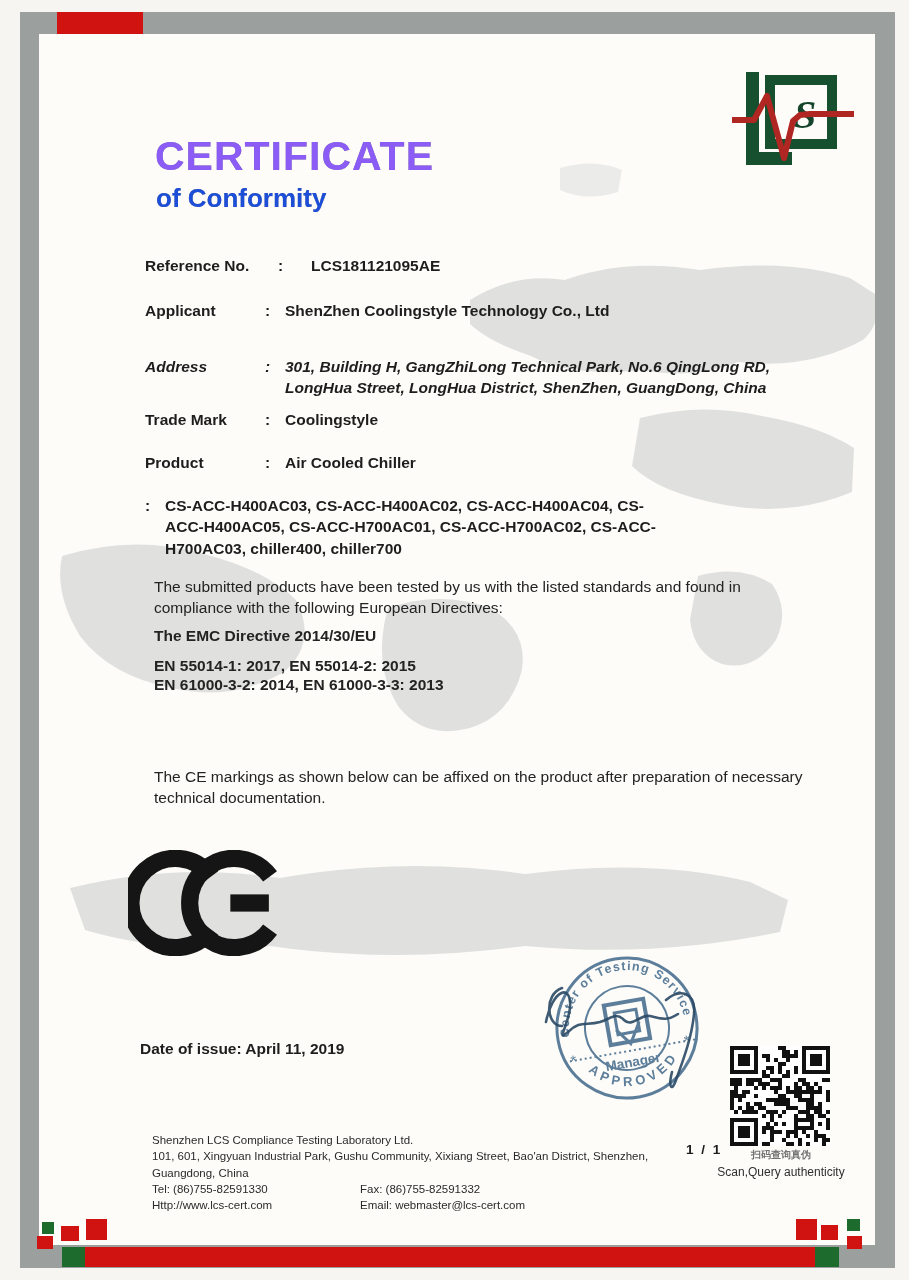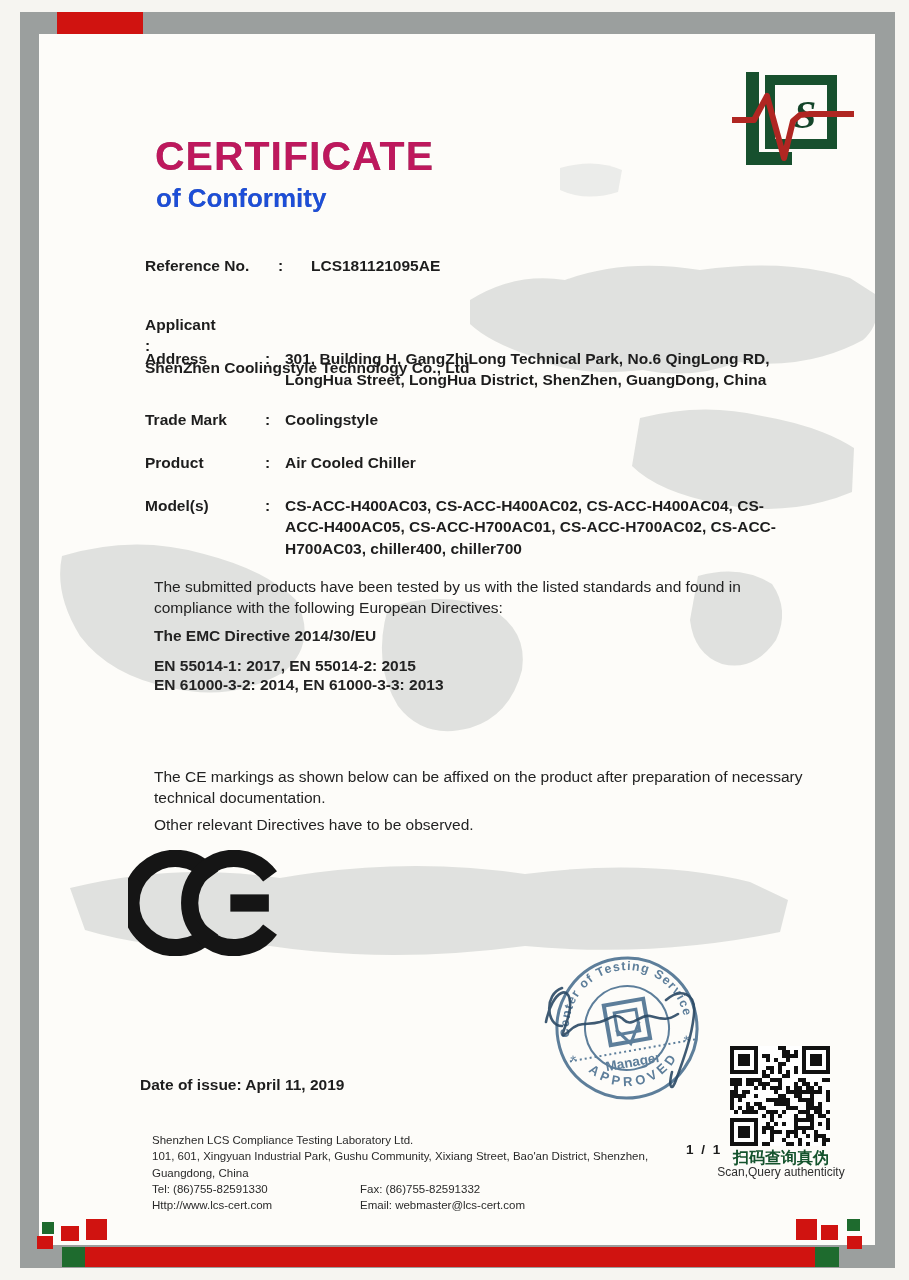--- a/index.html
+++ b/index.html
@@ -17,44 +17,44 @@
   .page-bg{
     position:absolute;left:39px;top:34px;width:836px;height:1211px;
     background:#fdfcf9;
   }
   
   #map{position:absolute;left:0;top:0;z-index:1;pointer-events:none;}
   .content{position:absolute;left:0;top:0;width:909px;height:1280px;z-index:2;}
   
   .title{
     position:absolute;left:155px;top:133px;
-    font-size:41px;font-weight:700;letter-spacing:1px;color:#be185d;
+    font-size:41px;font-weight:700;letter-spacing:1px;color:#8b5cf6;
     text-shadow:0 0 .5px rgba(0,0,0,.45);
   }
   .subtitle{
     position:absolute;left:156px;top:183px;
     font-size:26px;font-weight:700;color:#1d4ed8;
     text-shadow:0 0 .5px rgba(0,0,0,.4);
   }
   
   .field-row{position:absolute;left:145px;display:flex;font-size:15.5px;line-height:1.38;}
   .f-label{width:120px;font-weight:700;flex:none;}
   .f-colon{width:20px;font-weight:700;flex:none;}
   .f-value{width:508px;font-weight:700;}
   
   .para{position:absolute;left:154px;width:660px;font-size:15.5px;line-height:1.35;color:#232323;}
   .bold{font-weight:700;}
   
   .footer{position:absolute;left:152px;top:1132px;width:560px;font-size:11.5px;line-height:1.42;color:#2a2a2a;}
   .footer-row{display:flex;}
   .footer-col1{width:208px;flex:none;}
   .page-num{position:absolute;left:686px;top:1142px;font-size:13.5px;font-weight:700;letter-spacing:2px;text-align:center;}
-  .qr-caption-cn{position:absolute;left:728px;top:1148px;width:106px;text-align:center;font-size:16px;font-weight:700;color:#14532d;}
+  .qr-caption-cn{position:absolute;left:728px;top:1148px;width:106px;text-align:center;font-size:10px;font-weight:700;color:#737373;}
   .qr-caption-en{position:absolute;left:700px;top:1165px;width:162px;text-align:center;font-size:12px;color:#2e2e2e;}
-  .date-issue{position:absolute;left:140px;top:1076px;font-size:15.5px;font-weight:700;}
+  .date-issue{position:absolute;left:140px;top:1040px;font-size:15.5px;font-weight:700;}
 </style>
 </head>
 <body>
 
 <div class="page-bg"></div>
 
 <svg id="map" width="909" height="1280" viewBox="0 0 909 1280">
   <g fill="#c3c7c4" opacity="0.5" stroke="none">
     <path d="M470,300 q45,-28 95,-20 q60,-22 135,-10 q85,-12 150,8 l25,16 q8,28 -12,46 q-55,30 -125,22 q-45,18 -95,8 q-70,8 -112,-14 q-42,-14 -61,-32 z"></path>
     <path d="M640,418 q62,-16 122,-2 q58,10 92,32 l-2,44 q-62,26 -132,12 q-62,-12 -88,-38 z"></path>
@@ -78,52 +78,50 @@
   </svg>
 
   <div class="title">CERTIFICATE</div>
   <div class="subtitle">of Conformity</div>
 
   <div class="field-row" style="top:255px;gap:13px;">
     <span class="f-label">Reference No.</span>
     <span class="f-colon">:</span>
     <span class="f-value">LCS181121095AE</span>
   </div>
-  <div class="field-row" style="top:314px;flex-direction:column;">
+  <div class="field-row" style="top:300px;">
     <span class="f-label">Applicant</span>
     <span class="f-colon">:</span>
     <span class="f-value">ShenZhen Coolingstyle Technology Co., Ltd</span>
   </div>
-  <div class="field-row" style="top:348px;">
+  <div class="field-row" style="top:356px;font-style:italic;">
     <span class="f-label">Address</span>
     <span class="f-colon">:</span>
     <span class="f-value">301, Building H, GangZhiLong Technical Park, No.6 QingLong RD, LongHua Street, LongHua District, ShenZhen, GuangDong, China</span>
   </div>
   <div class="field-row" style="top:409px;">
     <span class="f-label">Trade Mark</span>
     <span class="f-colon">:</span>
     <span class="f-value">Coolingstyle</span>
   </div>
   <div class="field-row" style="top:452px;">
     <span class="f-label">Product</span>
     <span class="f-colon">:</span>
     <span class="f-value">Air Cooled Chiller</span>
   </div>
   <div class="field-row" style="top:495px;">
-    <span class="f-label">Model(s)</span>
     <span class="f-colon">:</span>
     <span class="f-value">CS-ACC-H400AC03, CS-ACC-H400AC02, CS-ACC-H400AC04, CS-ACC-H400AC05, CS-ACC-H700AC01, CS-ACC-H700AC02, CS-ACC-H700AC03, chiller400, chiller700</span>
   </div>
 
   <div class="para" style="top:577px;">The submitted products have been tested by us with the listed standards and found in compliance with the following European Directives:</div>
   <div class="para bold" style="top:626px;">The EMC Directive 2014/30/EU</div>
   <div class="para bold" style="top:656px;">EN 55014-1: 2017, EN 55014-2: 2015</div>
   <div class="para bold" style="top:675px;">EN 61000-3-2: 2014, EN 61000-3-3: 2013</div>
   <div class="para" style="top:767px;">The CE markings as shown below can be affixed on the product after preparation of necessary technical documentation.</div>
-  <div class="para" style="top:815px;">Other relevant Directives have to be observed.</div>
 
   <svg class="abs" style="left:128px;top:850px;" width="152" height="106" viewBox="0 0 150 104">
     <g stroke="#151515" stroke-width="17" fill="none">
       <path d="M82.2,25.8 A44,44 0 1 0 82.2,78.2"></path>
       <path d="M140.2,25.8 A44,44 0 1 0 140.2,78.2"></path>
     </g>
     <rect x="101" y="43.5" width="38" height="17" fill="#151515"></rect>
   </svg>
 
   <svg class="abs" style="left:528px;top:930px;overflow:visible;" width="200" height="200" viewBox="0 0 200 200">

